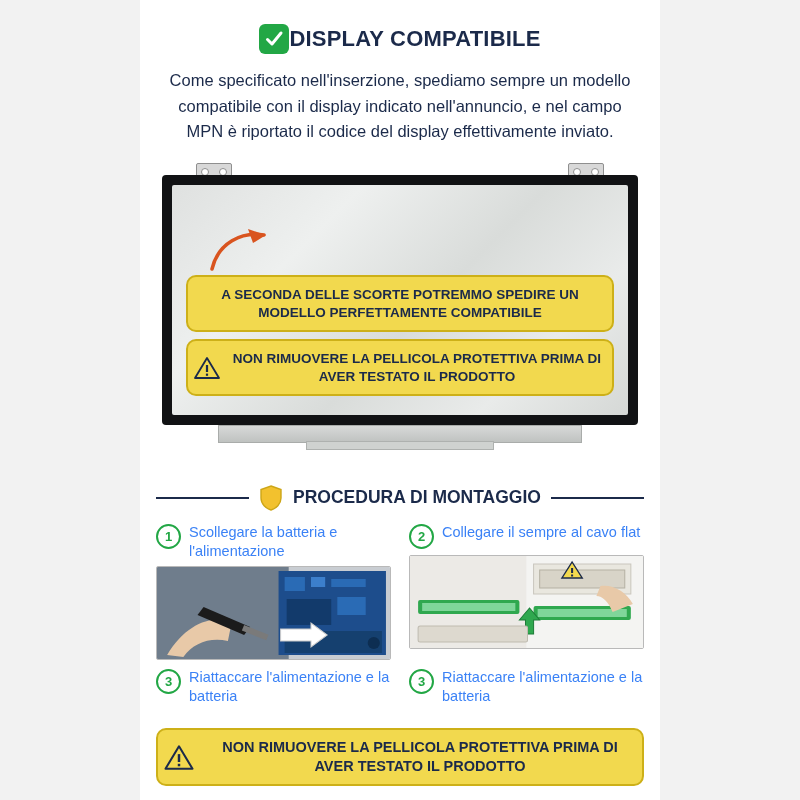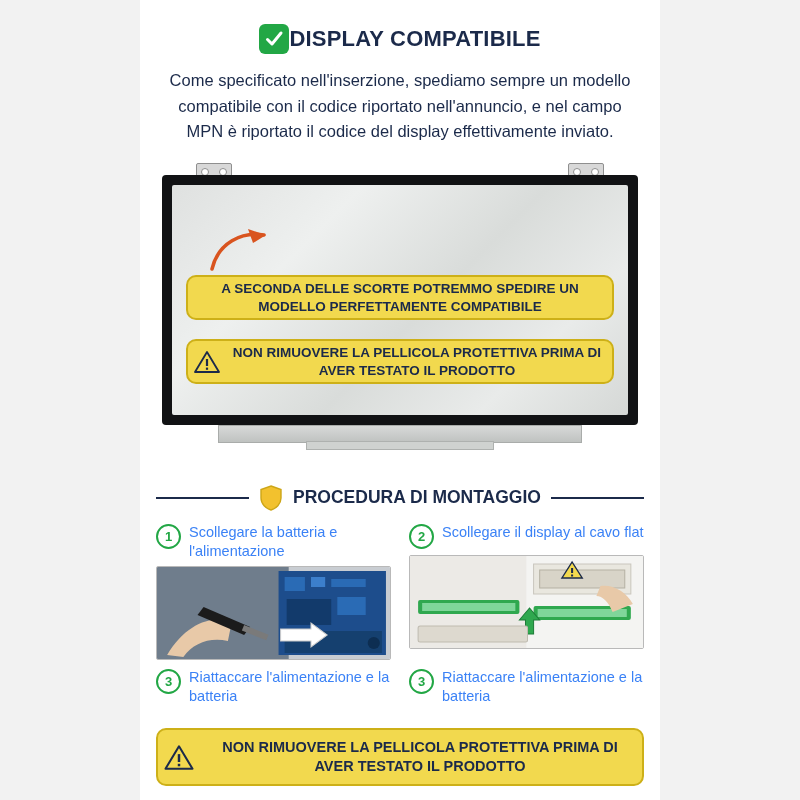--- a/index.html
+++ b/index.html
@@ -151,21 +151,21 @@
     left: 30px;
     right: 30px;
     background: #f2d94e;
     border: 2px solid #cdb018;
     border-radius: 10px;
     text-align: center;
     color: #1b2a4a;
     font-weight: bold;
     font-size: 13.5px;
     line-height: 1.32;
-    padding: 3px 6px;
+    padding: 9px 6px;
     box-sizing: border-box;
   }
   .callout.one { top: 112px; }
   .callout.two {
     top: 176px;
     display: flex;
     align-items: center;
     justify-content: center;
     gap: 8px;
     text-align: left;
@@ -272,21 +272,21 @@
 
     <div class="header-row">
       <span class="check-box-icon">
         <svg width="20" height="20" viewBox="0 0 20 20">
           <path d="M3.5 10.5 L8 15 L17 4" stroke="#ffffff" stroke-width="3" fill="none" stroke-linecap="round" stroke-linejoin="round"></path>
         </svg>
       </span>
       <div class="header-title">DISPLAY COMPATIBILE</div>
     </div>
 
-    <div class="intro">Come specificato nell'inserzione, spediamo sempre un modello compatibile con il codice riportato nell'annuncio, e nel campo MPN è riportato il codice del display effettivamente inviato.</div>
+    <div class="intro">Come specificato nell'inserzione, spediamo sempre un modello compatibile con il display indicato nell'annuncio, e nel campo MPN è riportato il codice del display effettivamente inviato.</div>
 
     <div class="panel-wrap">
       <div class="panel-tab left"></div>
       <div class="panel-tab right"></div>
 
       <div class="panel-frame">
         <div class="panel-screen"></div>
       </div>
 
       <svg class="arrow-svg" width="70" height="48" viewBox="0 0 70 48">
@@ -341,21 +341,21 @@
             <path d="M46 40 L92 60 L86 68 L40 48 Z" fill="#1b1b1b"></path>
             <rect x="86" y="58" width="26" height="6" transform="rotate(22 86 58)" fill="#7a7a7a"></rect>
             <path d="M122 62 L152 62 L152 56 L168 68 L152 80 L152 74 L122 74 Z" fill="#ffffff" stroke="#cccccc" stroke-width="1"></path>
           </svg>
         </div>
       </div>
 
       <div>
         <div class="step">
           <span class="step-num">2</span>
-          <span class="step-text">Scollegare il display al cavo flat</span>
+          <span class="step-text">Collegare il sempre al cavo flat</span>
         </div>
         <div class="photo">
           <svg width="100%" height="100%" viewBox="0 0 230 92" preserveAspectRatio="none">
             <rect width="230" height="92" fill="#f1f1ef"></rect>
             <rect x="0" y="0" width="115" height="92" fill="#eceae6"></rect>
             <rect x="115" y="0" width="115" height="92" fill="#f4f4f2"></rect>
             <rect x="122" y="8" width="96" height="30" fill="#e9e7df" stroke="#c9c6bd"></rect>
             <rect x="128" y="14" width="84" height="18" fill="#d8d4c8" stroke="#b5b1a4"></rect>
             <g>
               <path d="M160 6 L170 22 L150 22 Z" fill="#f2d94e" stroke="#1b2a4a" stroke-width="1.4"></path>

